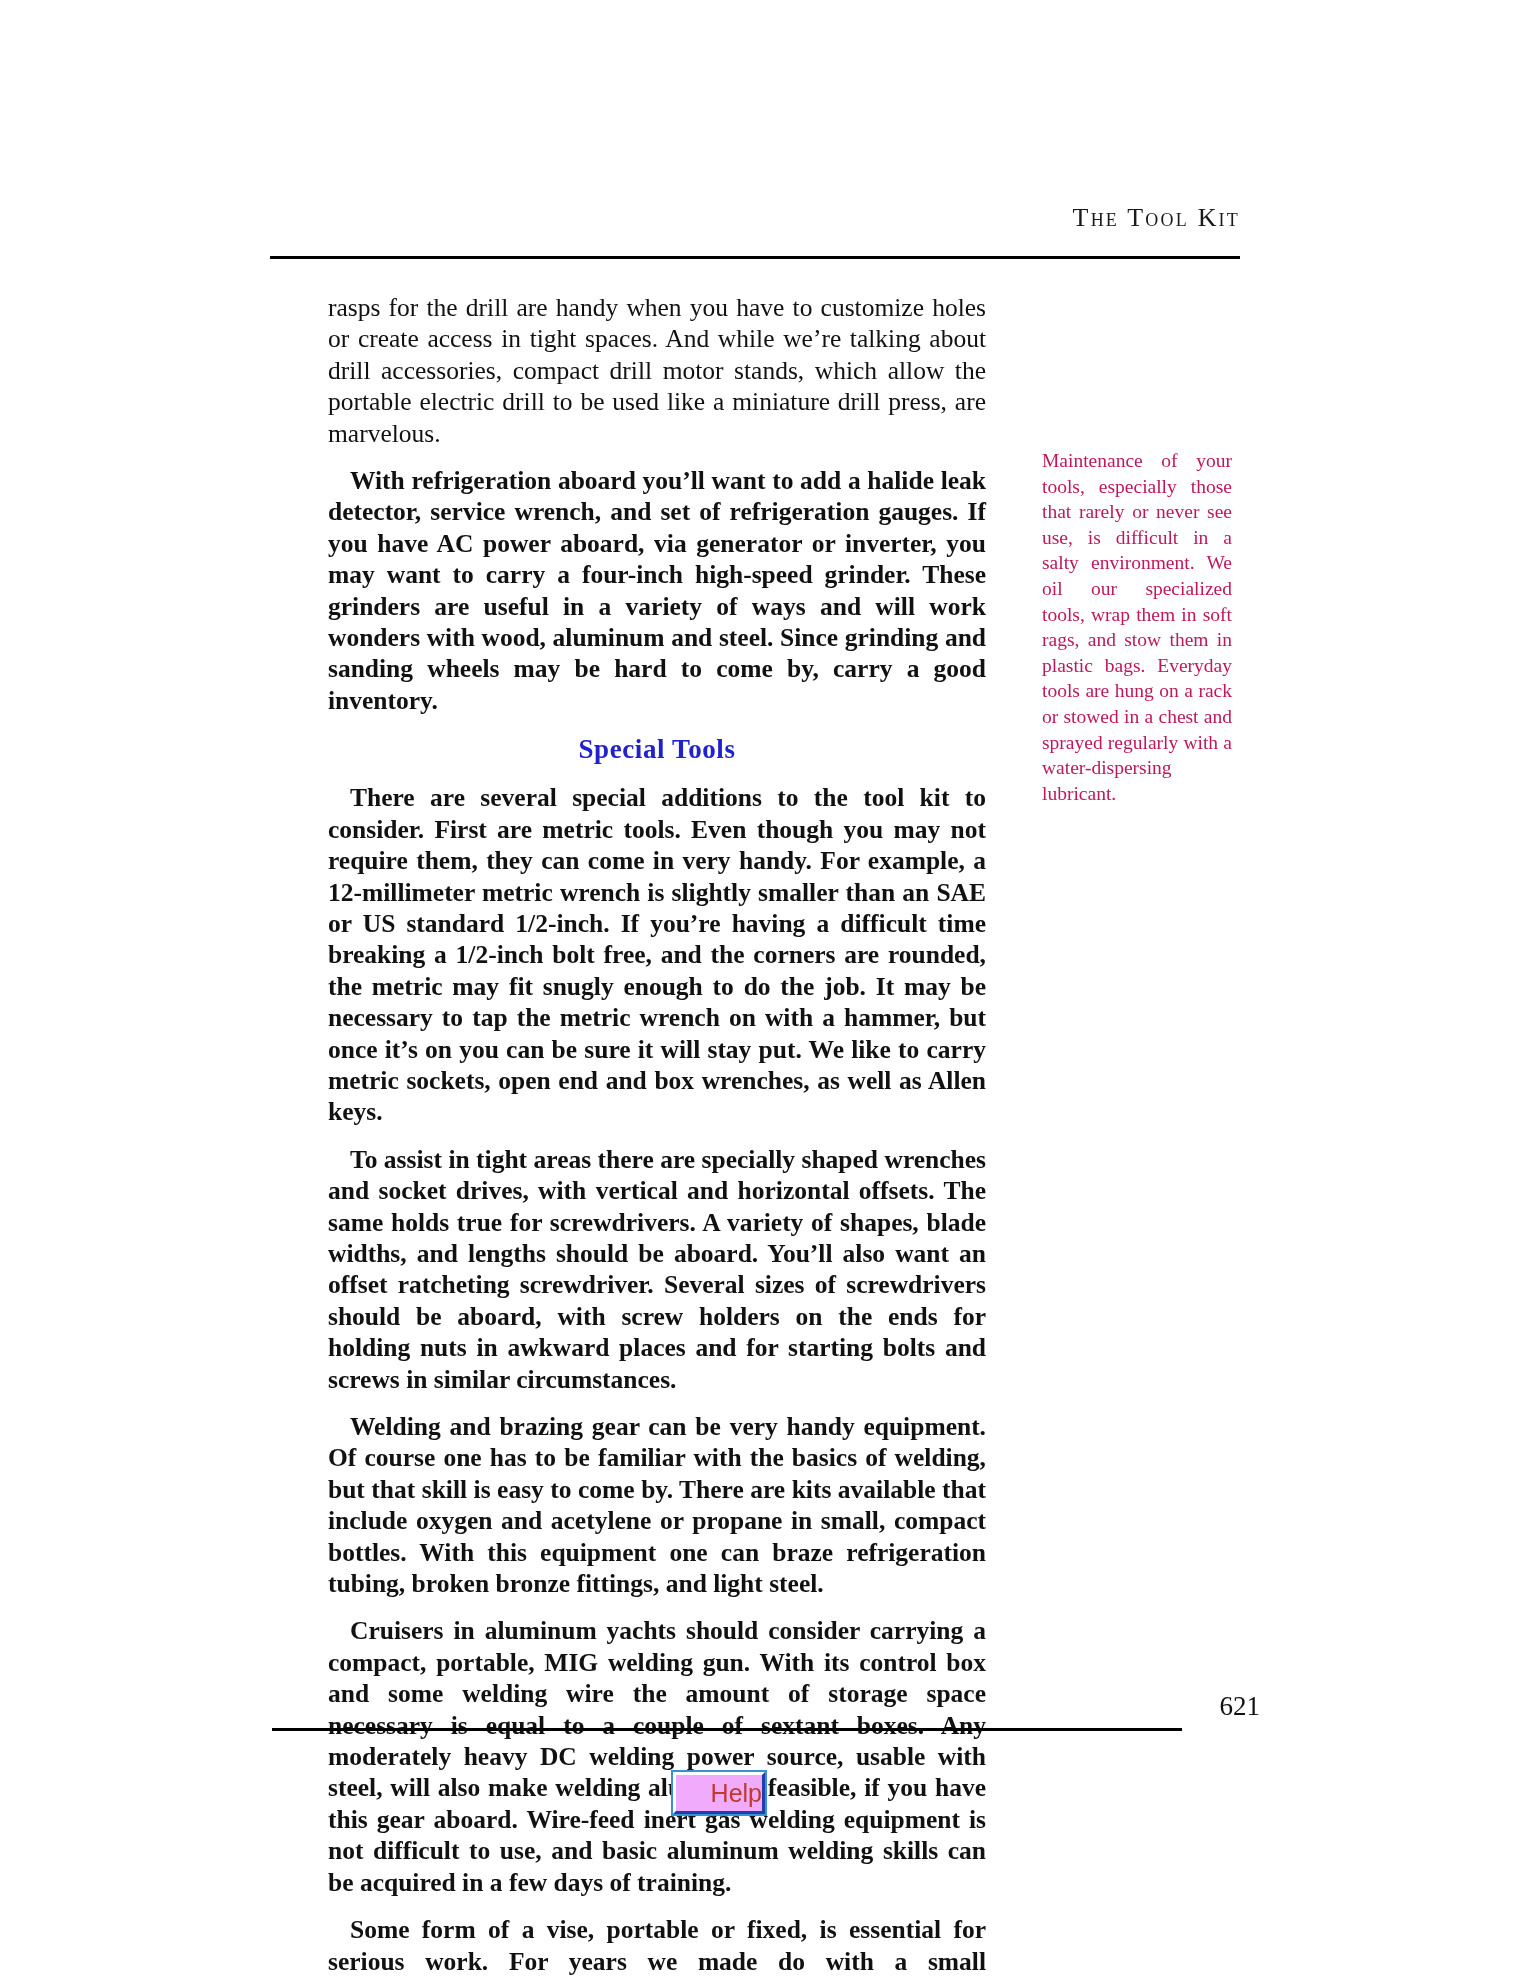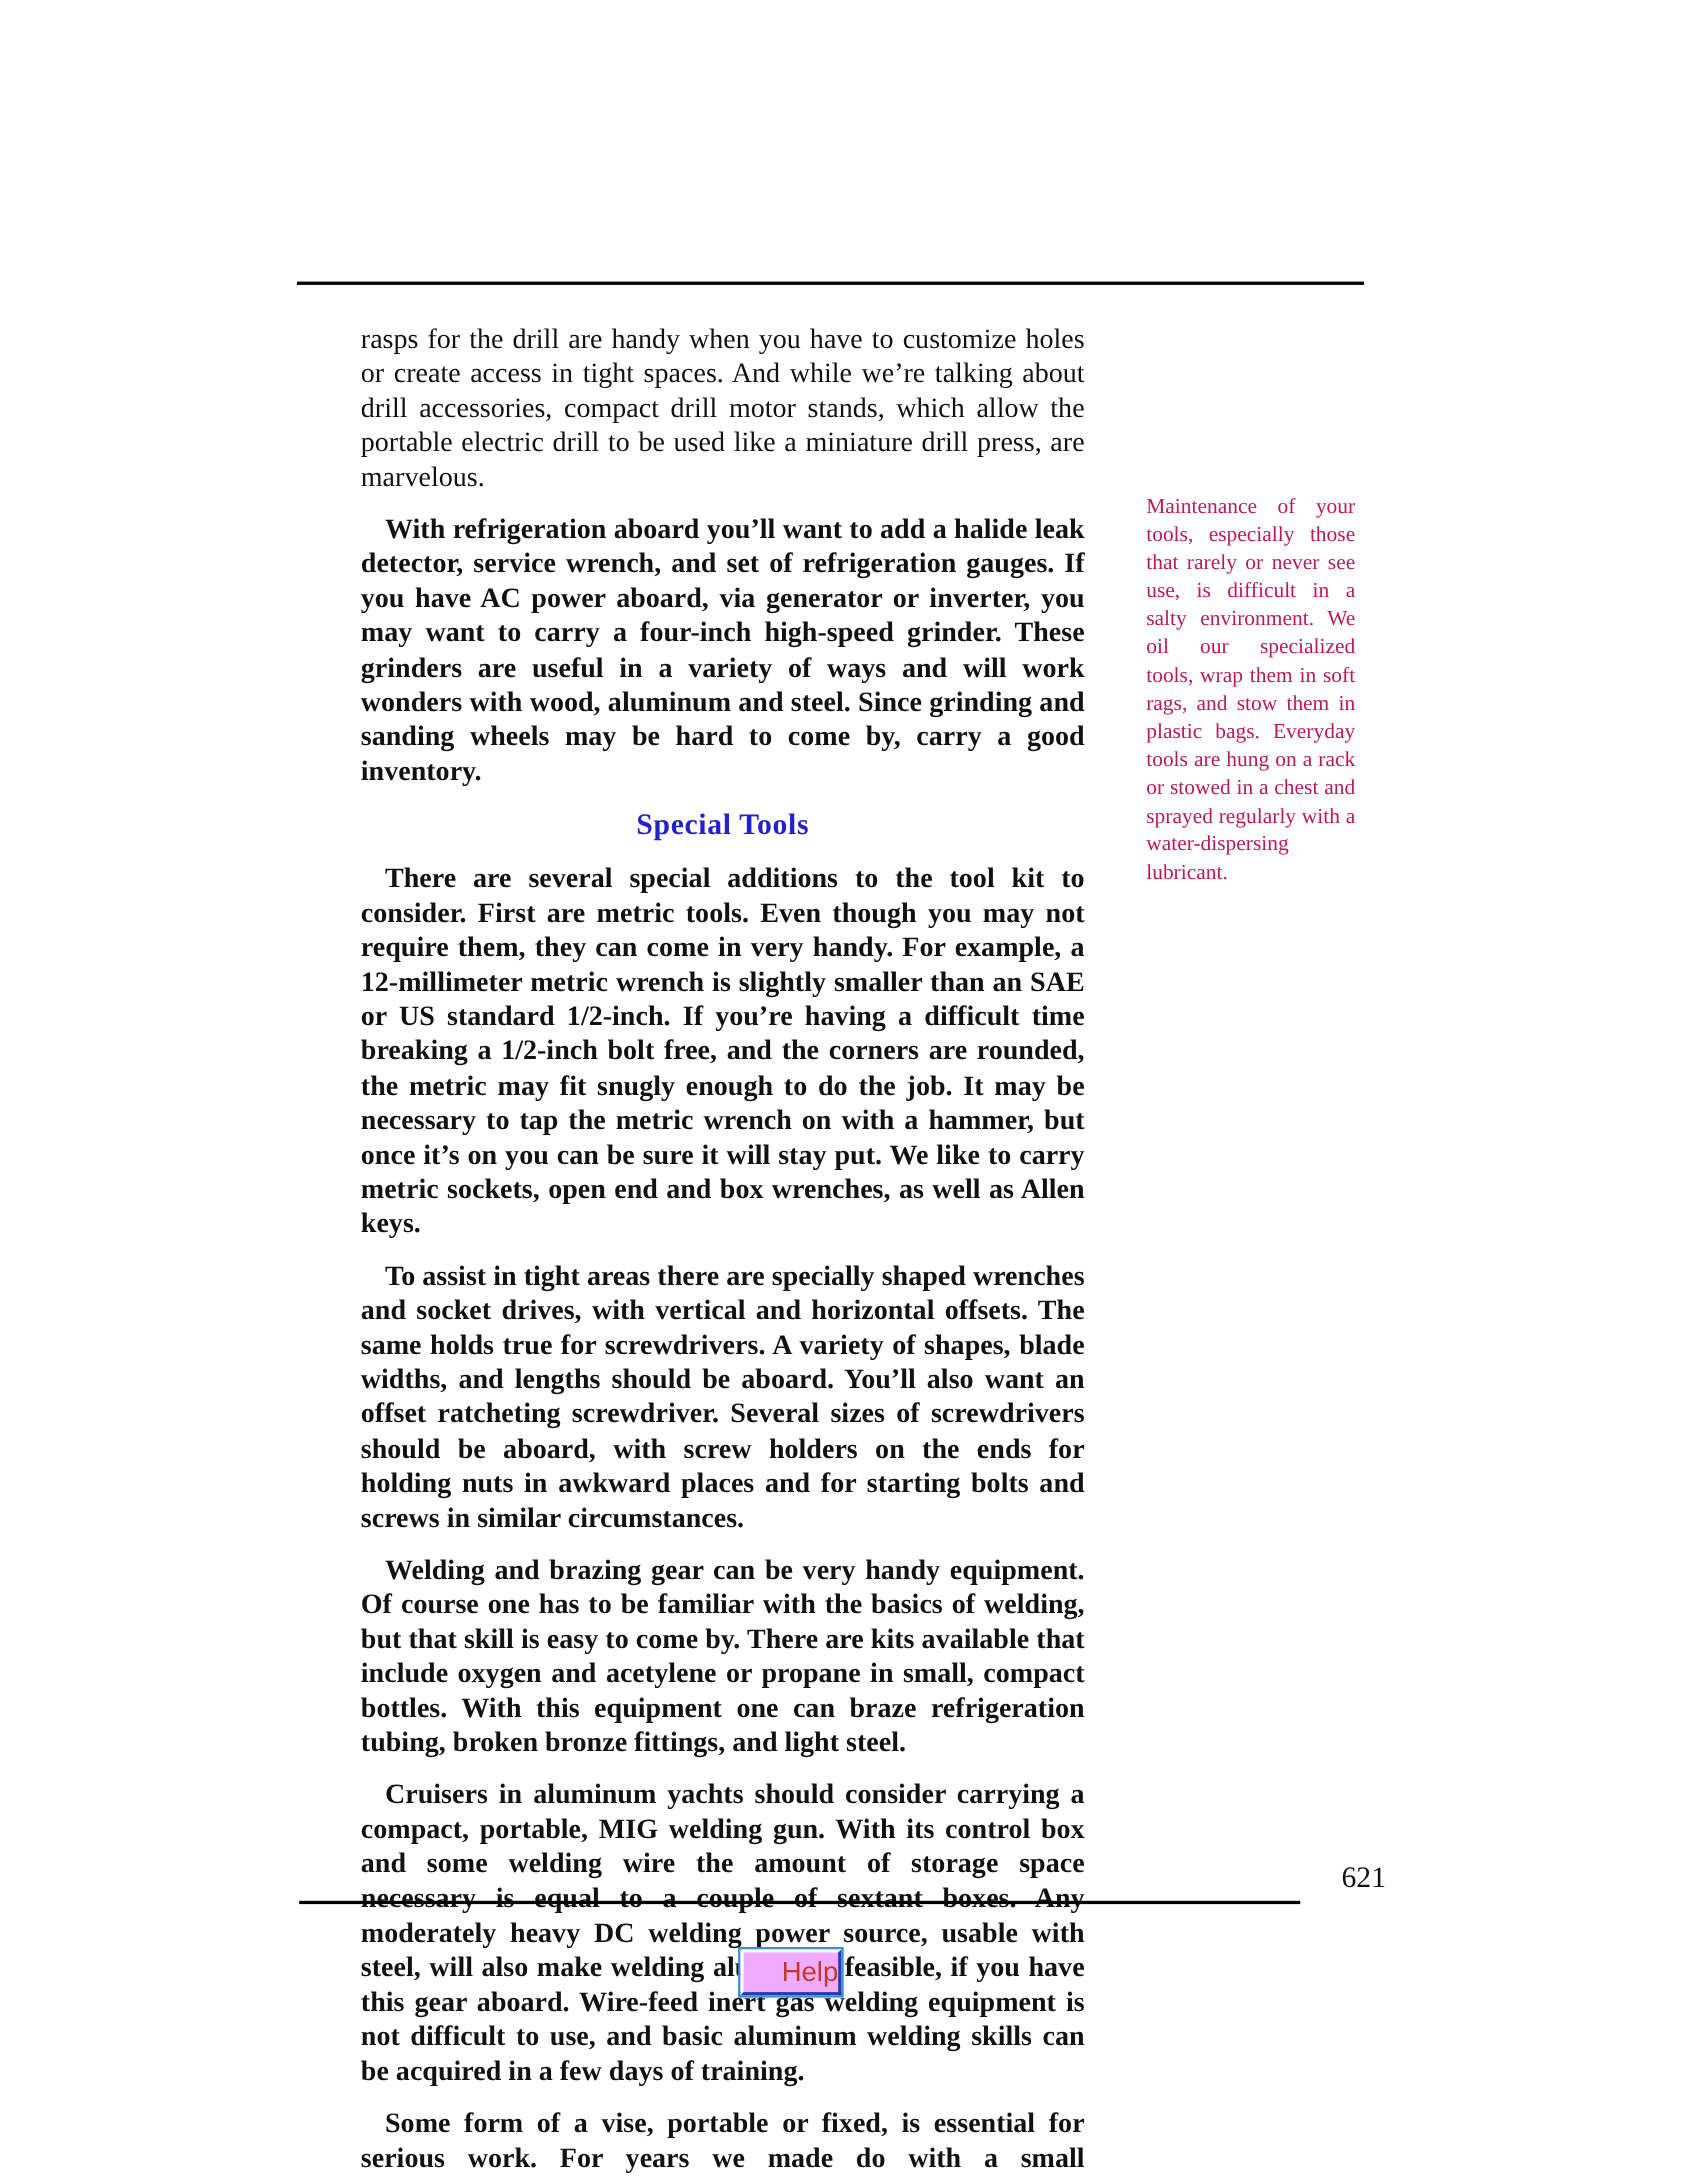--- a/index.html
+++ b/index.html
@@ -139,20 +139,21 @@
     font-size: 25px;
     color: #c0392b;
     line-height: 1;
   }
 </style>
 </head>
 <body>
 
 <div id="page-sheet">
 
+  <div id="running-header">The Tool Kit</div>
 
   <div id="header-rule"></div>
 
   <div id="main-column">
 
     <p class="body-par">rasps for the drill are handy when you have to customize holes or create access in tight spaces. And while we’re talking about drill accessories, compact drill motor stands, which allow the portable electric drill to be used like a miniature drill press, are marvelous.</p>
 
     <p class="body-par indent">With refrigeration aboard you’ll want to add a halide leak detector, service wrench, and set of refrigeration gauges. If you have AC power aboard, via generator or inverter, you may want to carry a four-inch high-speed grinder. These grinders are useful in a variety of ways and will work wonders with wood, aluminum and steel. Since grinding and sanding wheels may be hard to come by, carry a good inventory.</p>
 
     <h2 class="sec-head">Special Tools</h2>

